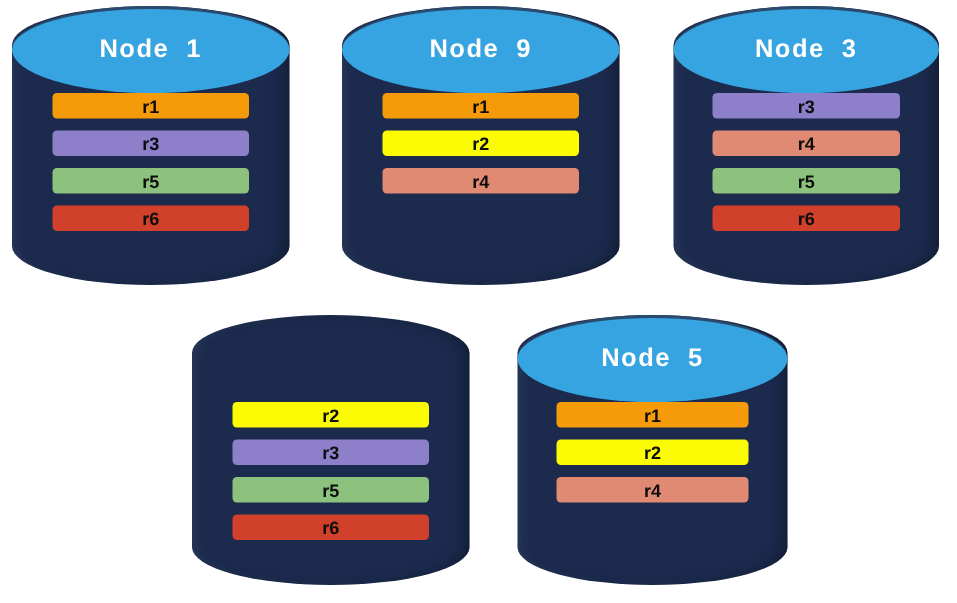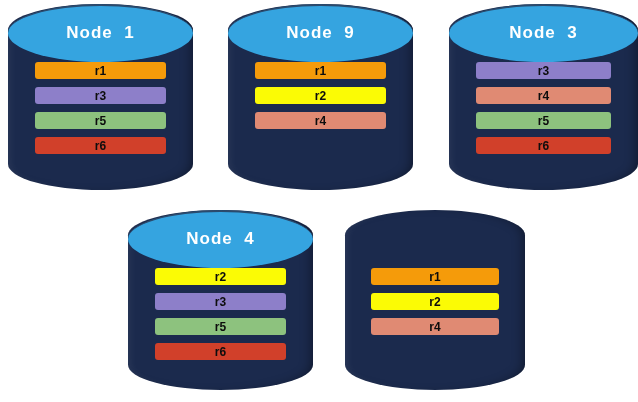--- a/index.html
+++ b/index.html
@@ -106,48 +106,48 @@
     <div class="cyl-top">
       <div class="cyl-top-label">Node  9</div>
     </div>
     <div class="replica-stack">
       <div class="replica" style="background:#f59b0a;">r1</div>
       <div class="replica" style="background:#fbfb05;">r2</div>
       <div class="replica" style="background:#e08a73;">r4</div>
     </div>
   </div>
 
-  <div class="node" style="left:449px; top:4px; width:177px; height:186px;padding-left:12px;">
+  <div class="node" style="left:449px; top:4px; width:177px; height:186px;">
     <div class="cyl-body"></div>
     <div class="cyl-top">
       <div class="cyl-top-label">Node  3</div>
     </div>
     <div class="replica-stack">
       <div class="replica" style="background:#8d7fc9;">r3</div>
       <div class="replica" style="background:#e08a73;">r4</div>
       <div class="replica" style="background:#8dc27e;">r5</div>
       <div class="replica" style="background:#d1402a;">r6</div>
     </div>
   </div>
 
   <div class="node" style="left:128px; top:210px; width:185px; height:180px;">
     <div class="cyl-body"></div>
-    <div class="cyl-top">
-      <div class="cyl-top-label">Node  4</div>
-    </div>
     <div class="replica-stack">
       <div class="replica" style="background:#fbfb05;">r2</div>
       <div class="replica" style="background:#8d7fc9;">r3</div>
       <div class="replica" style="background:#8dc27e;">r5</div>
       <div class="replica" style="background:#d1402a;">r6</div>
     </div>
   </div>
 
   <div class="node" style="left:345px; top:210px; width:180px; height:180px;">
     <div class="cyl-body"></div>
+    <div class="cyl-top">
+      <div class="cyl-top-label">Node  5</div>
+    </div>
     <div class="replica-stack">
       <div class="replica" style="background:#f59b0a;">r1</div>
       <div class="replica" style="background:#fbfb05;">r2</div>
       <div class="replica" style="background:#e08a73;">r4</div>
     </div>
   </div>
 
 </div>
 
 </body></html>

